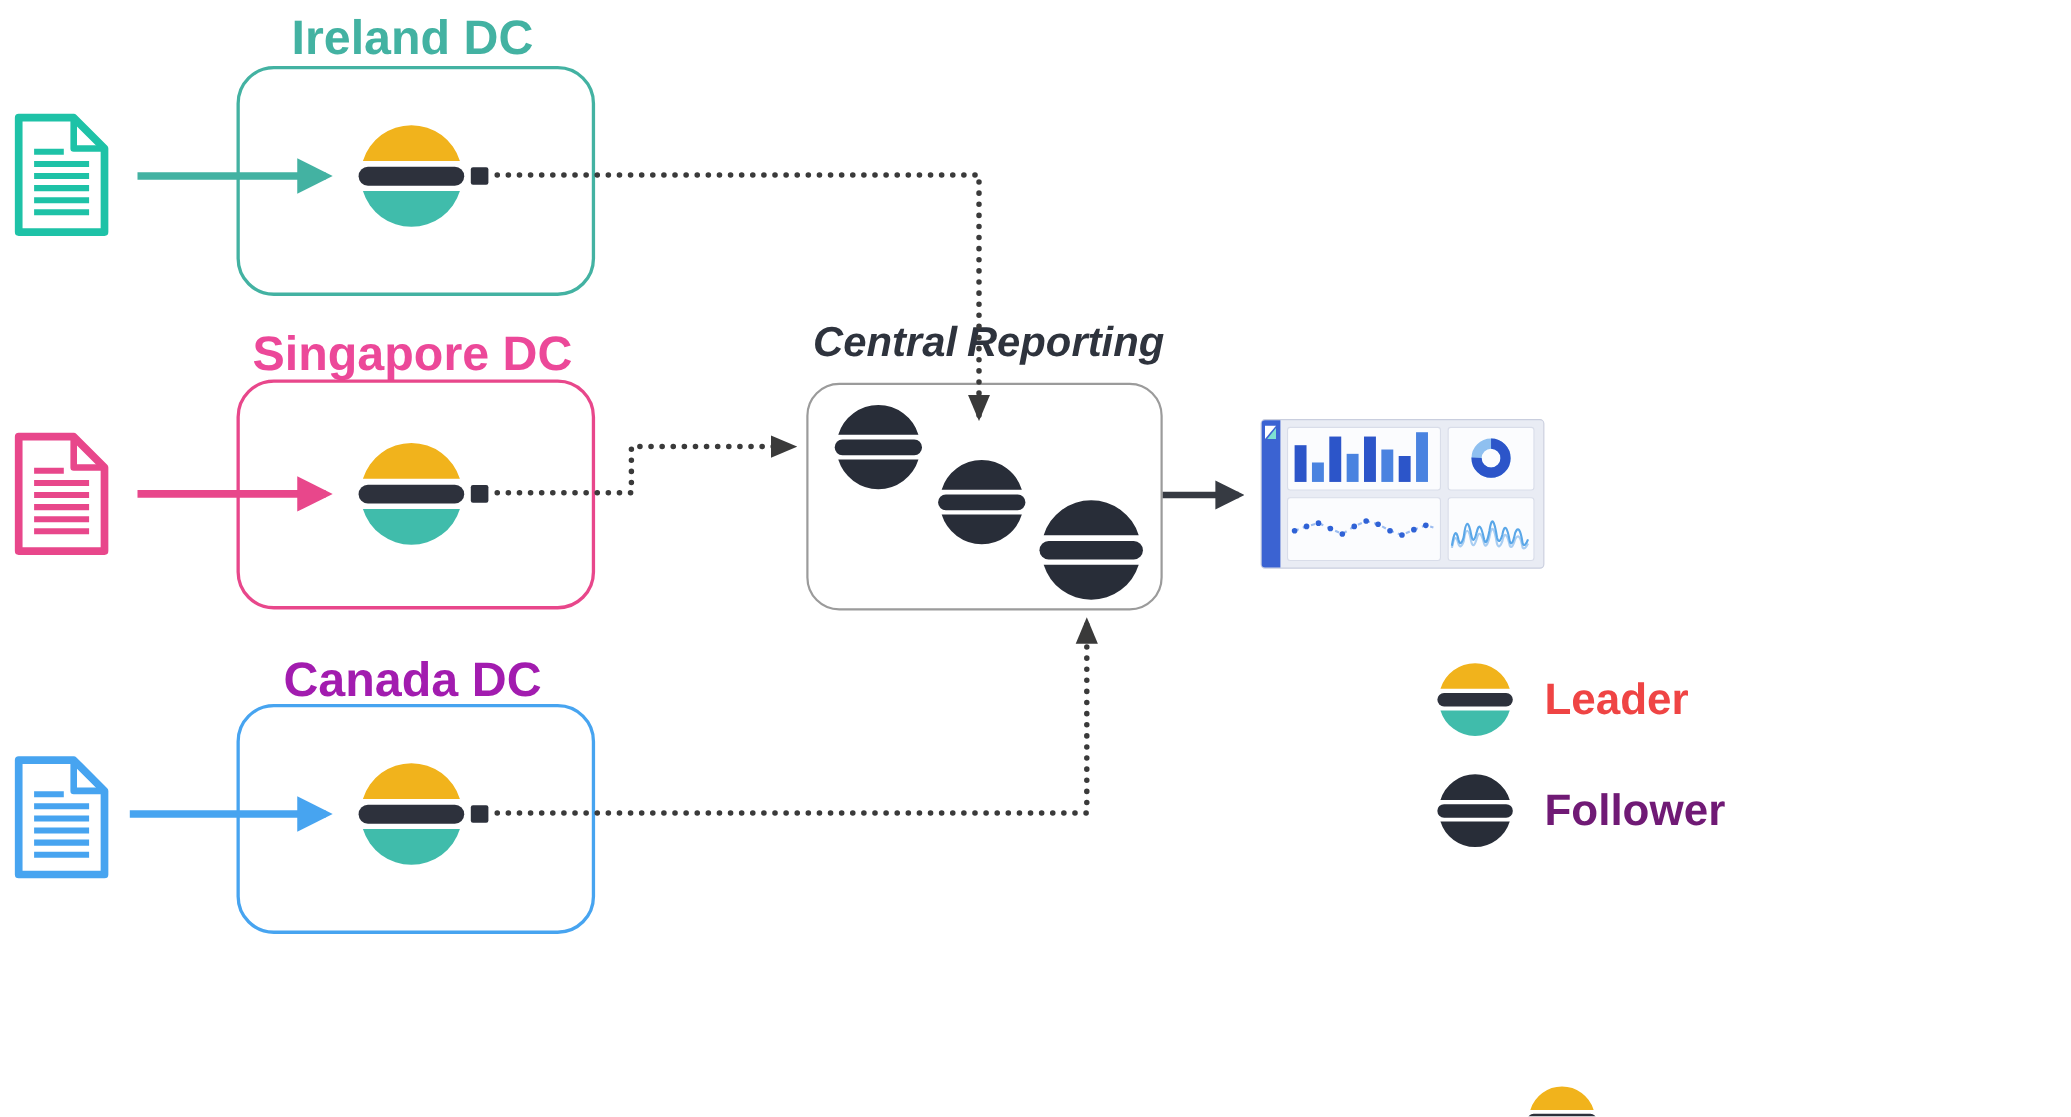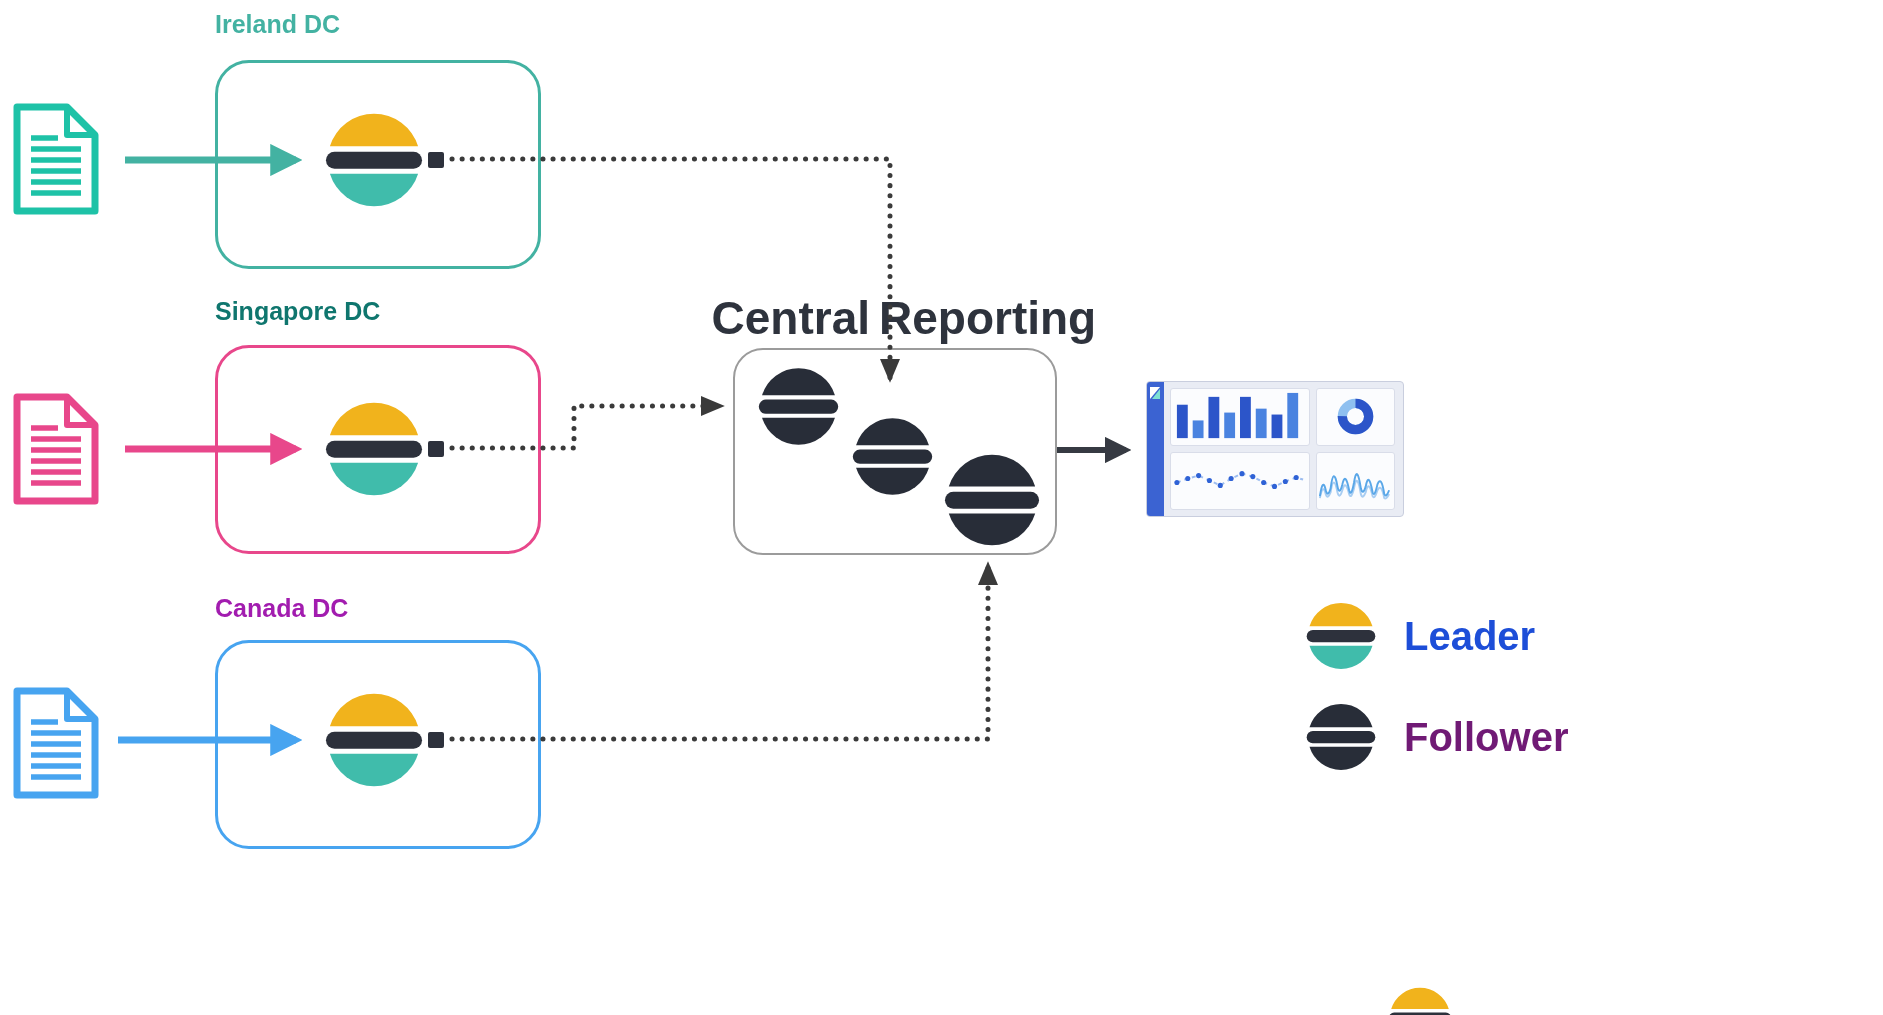--- a/index.html
+++ b/index.html
@@ -1,57 +1,57 @@
 <!DOCTYPE html>
 <html><head>
 <meta charset="utf-8">
 <style>
   html,body{margin:0;padding:0;background:#fff;}
   #canvas{
     position:relative;width:1883px;height:1015px;overflow:hidden;
     font-family:"Liberation Sans","DejaVu Sans",sans-serif;background:#ffffff;
   }
   
-  .dc-title{position:absolute;width:320px;font-size:25px;font-weight:700;}
+  .dc-title{position:absolute;width:320px;text-align:center;font-size:44px;font-weight:700;}
   .t-ireland{color:#43b2a2;}
-  .t-singapore{color:#0f766e;}
+  .t-singapore{color:#ec4899;}
   .t-canada{color:#a21caf;}
   
   .dc-box{position:absolute;width:320px;height:203px;border:3px solid;border-radius:34px;background:#fff;}
   .b-ireland{border-color:#43b2a2;}
   .b-singapore{border-color:#e8478b;}
   .b-canada{border-color:#47a4f0;}
   
   .doc{position:absolute;width:92px;height:114px;}
   .d-ireland{color:#1ec2a7;}
   .d-singapore{color:#e8478b;}
   .d-canada{color:#47a4f0;}
   
   .es{position:absolute;}
   .es svg{display:block;width:100%;height:100%;}
   
   .plug{position:absolute;width:16px;height:16px;background:#2d313c;border-radius:2px;}
   
   .central-box{position:absolute;left:733px;top:348px;width:320px;height:203px;border:2.5px solid #9b9b9b;border-radius:30px;background:#fff;}
-  .central-word{position:absolute;top:291px;font-size:46px;font-weight:700;color:#2e333d;}
+  .central-word{position:absolute;top:291px;font-size:38px;font-weight:700;color:#2e333d;font-style:italic;}
   .cw-left{left:600px;width:270px;text-align:right;}
   .cw-right{left:879px;}
   
   .dashboard{position:absolute;left:1146px;top:381px;width:258px;height:136px;display:flex;background:#e9ecf4;border:1px solid #c9cede;border-radius:4px;box-sizing:border-box;}
   .dash-side{width:17px;background:#3b63d2;border-radius:3px 0 0 3px;position:relative;}
   .dash-side svg{position:absolute;top:4px;left:2px;}
   .dash-main{flex:1;padding:6px;display:grid;grid-template-columns:140px 79px;grid-template-rows:1fr 1fr;gap:6px;}
   .panel{background:#fbfcfe;border:1px solid #d9dde9;border-radius:3px;overflow:hidden;}
   .panel svg{display:block;width:100%;height:100%;}
   
   .legend-row{position:absolute;display:flex;align-items:center;gap:28px;height:70px;}
   .legend-logo{width:70px;height:70px;}
   .legend-logo svg{display:block;width:100%;height:100%;}
   .legend-label{font-size:40px;font-weight:700;line-height:1;}
-  .ll-leader{color:#1d4ed8;}
+  .ll-leader{color:#ef4444;}
   .ll-follower{color:#701a75;}
   #connectors{position:absolute;left:0;top:0;pointer-events:none;}
 </style>
 </head>
 <body>
 
 <div id="canvas">
 
   <div class="dc-title t-ireland" style="left:215px;top:10px;">Ireland DC</div>
   <div class="dc-box b-ireland" style="left:215px;top:60px;"></div>

